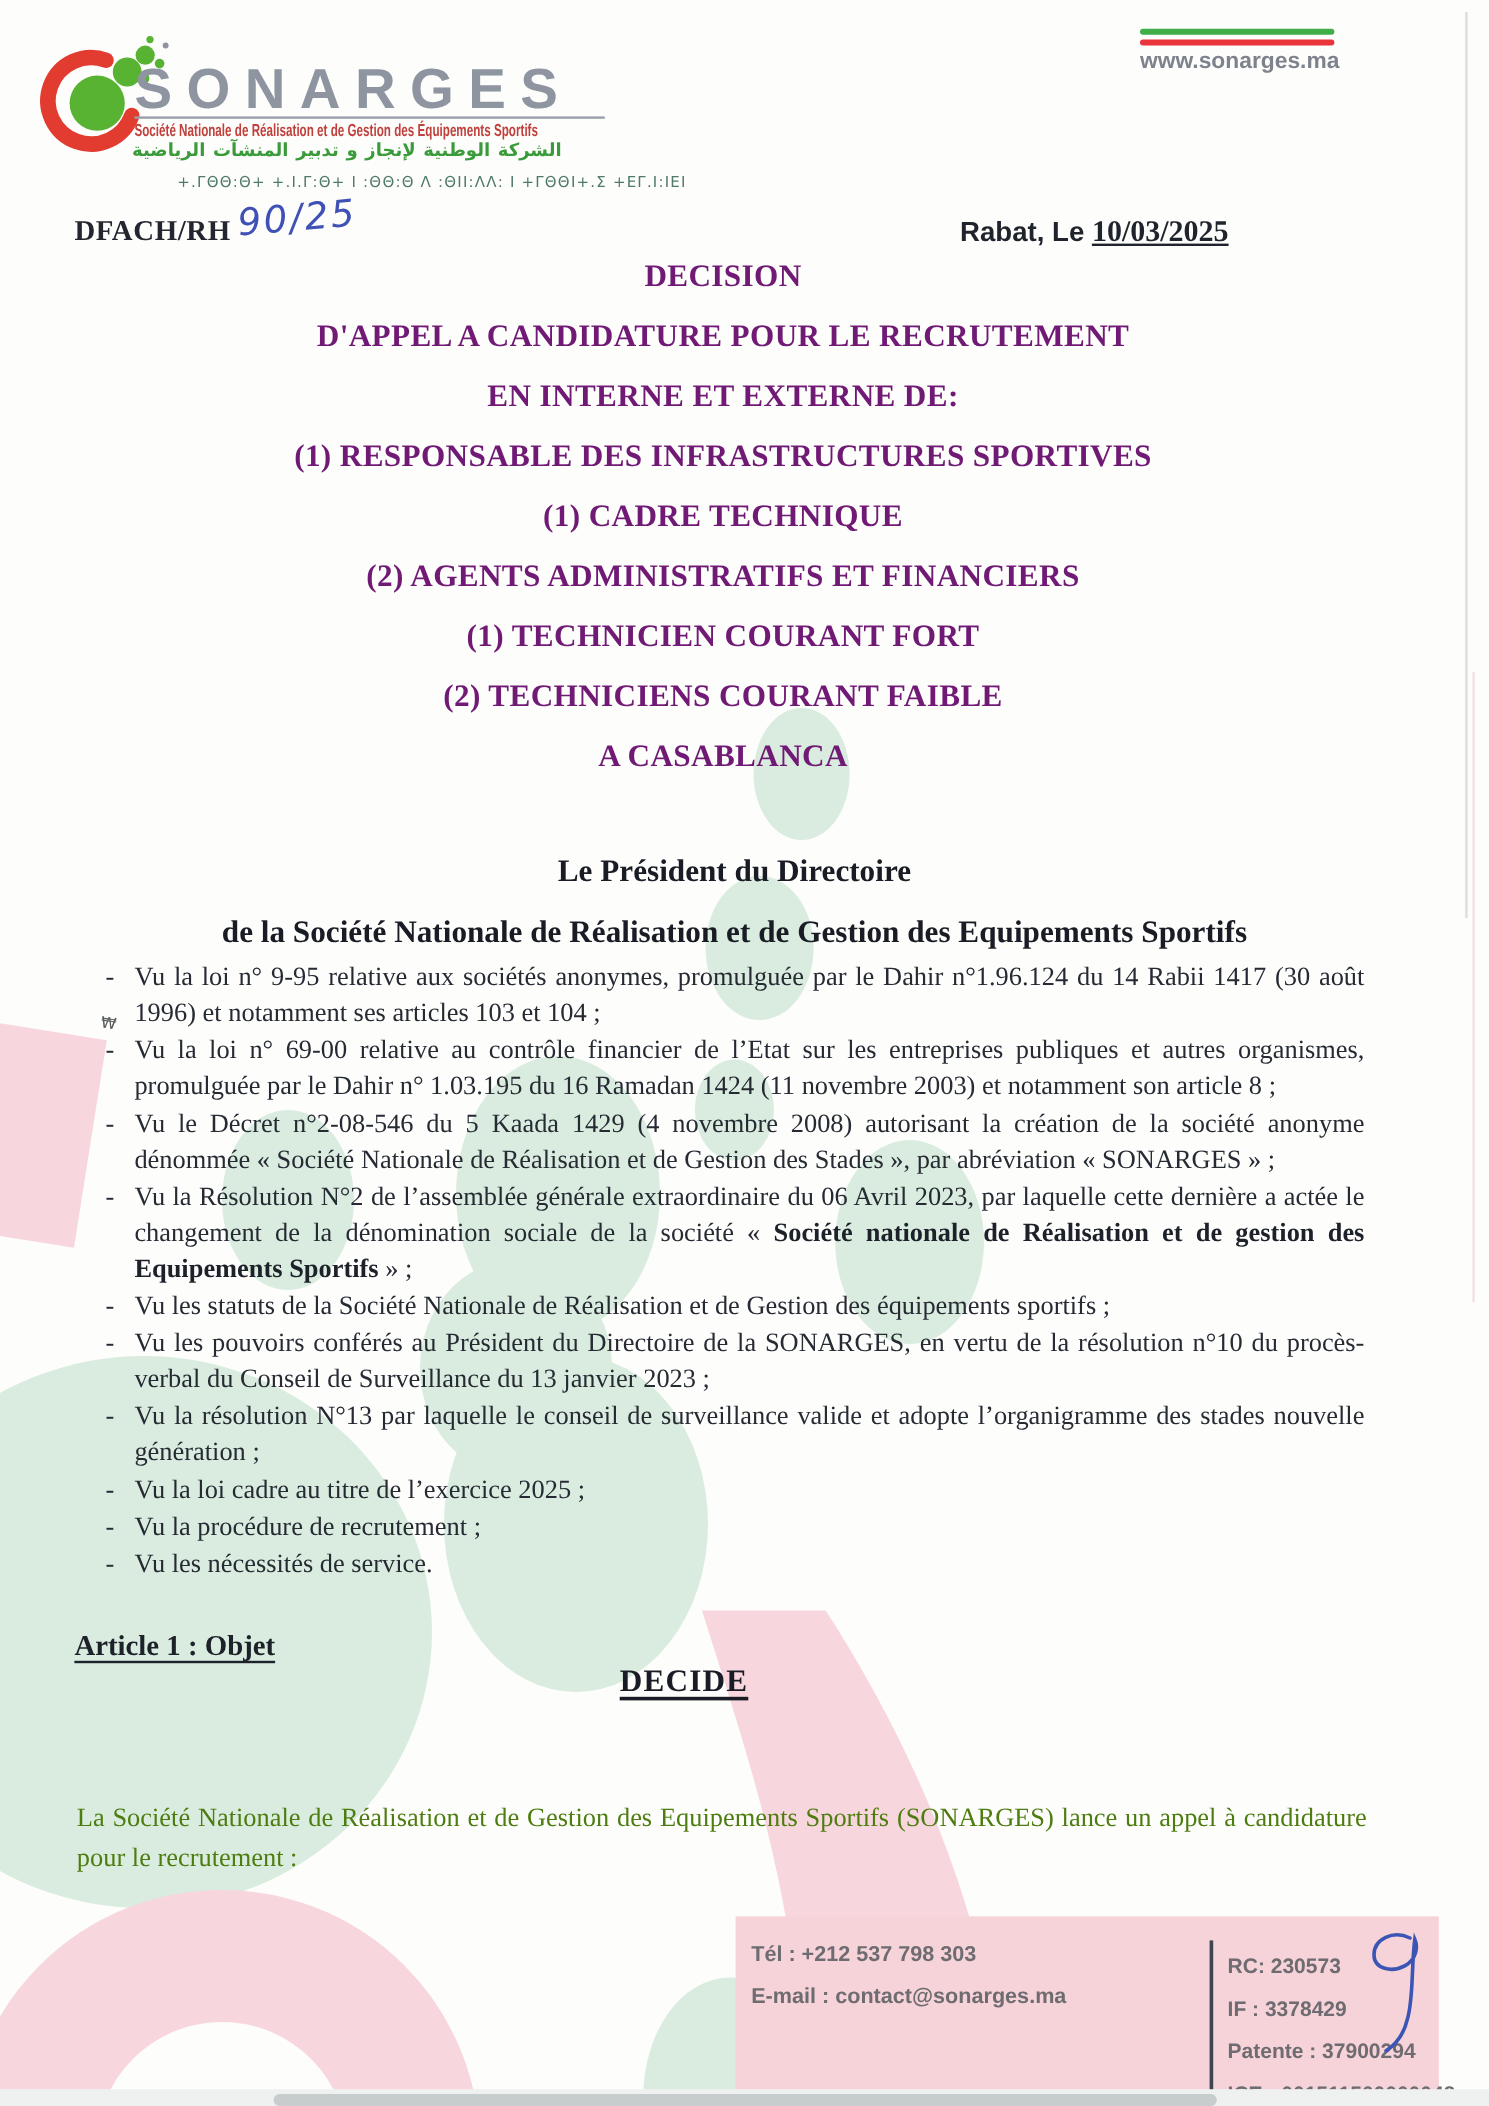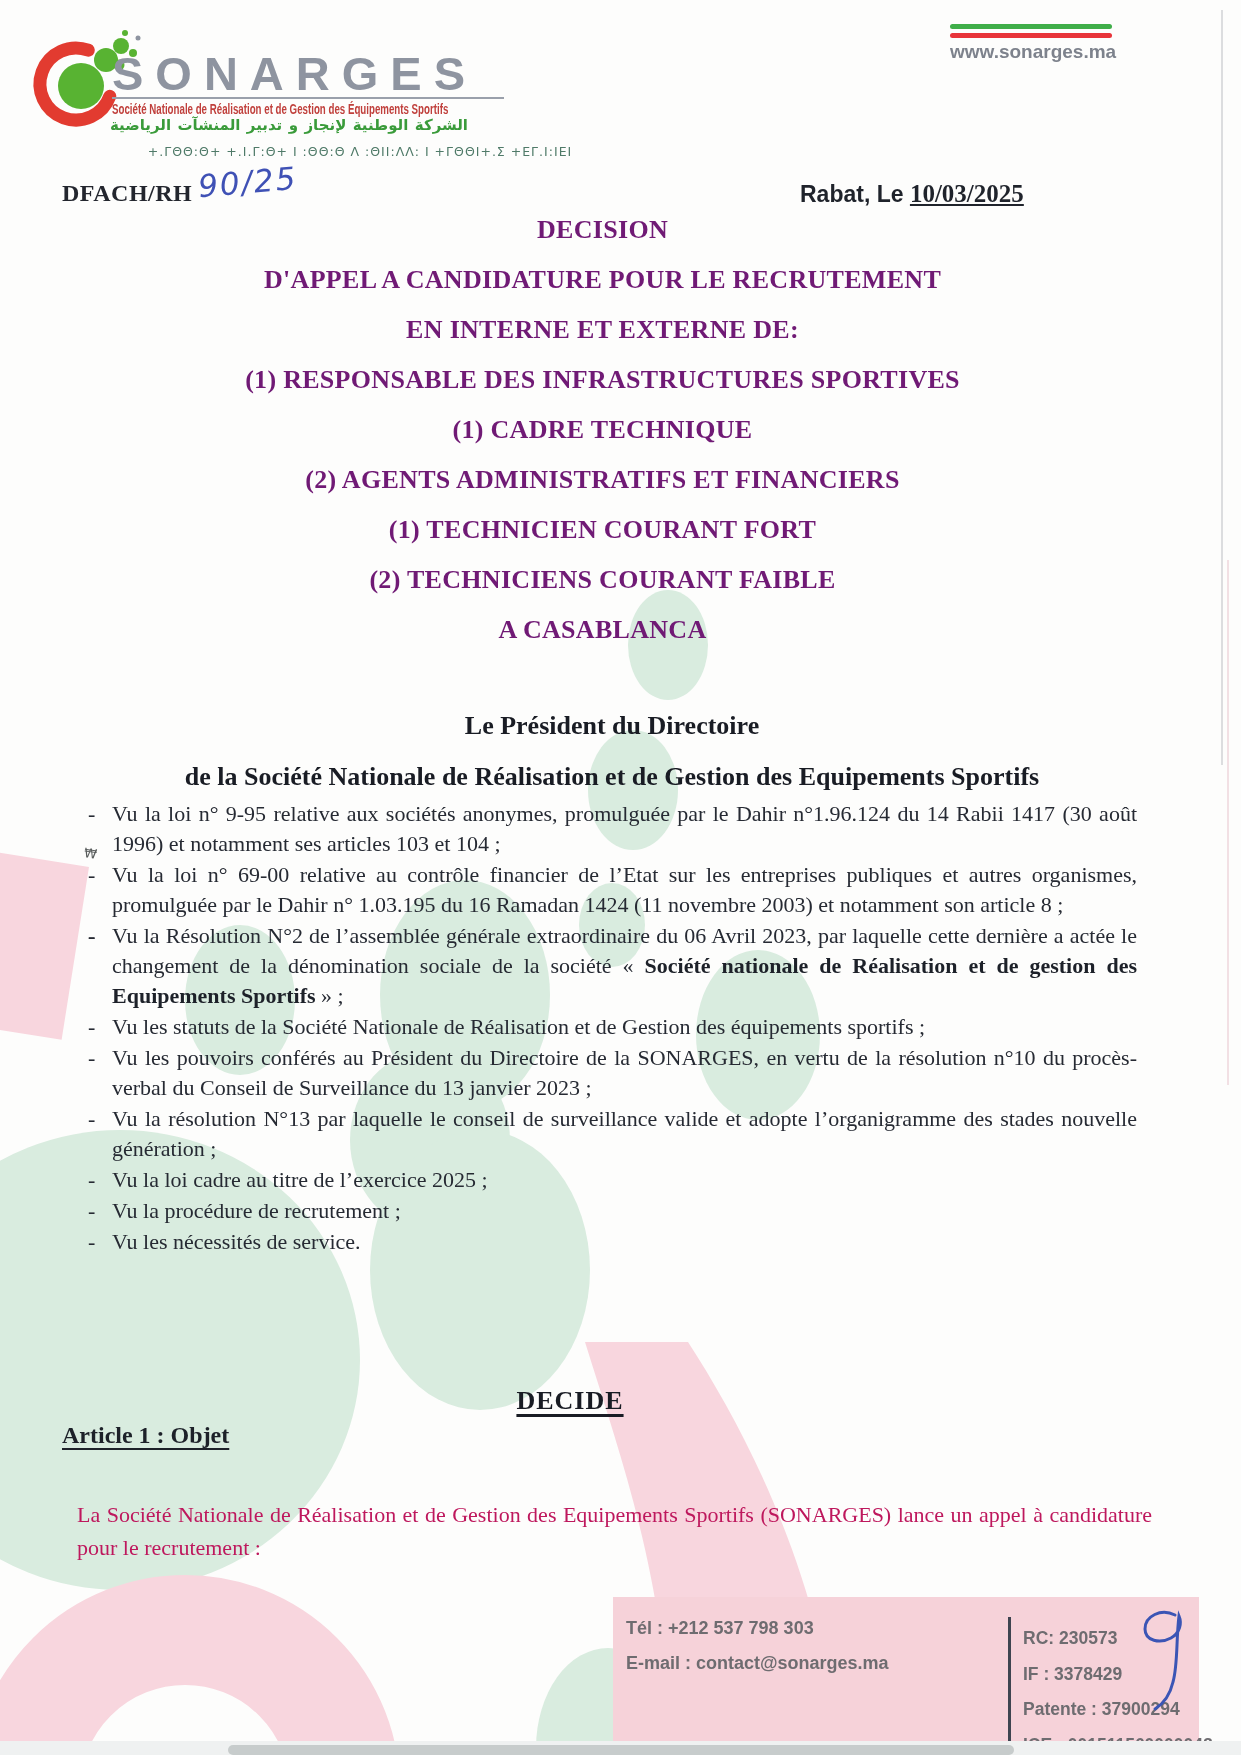--- a/index.html
+++ b/index.html
@@ -67,24 +67,24 @@
   .vu-item .dash{position:absolute;left:0;top:0;}
   .vu-item b{color:#1d2129;}
 
   
   .decide{
     position:absolute;left:60px;top:1386px;width:1020px;text-align:center;
     font-weight:bold;font-size:26px;color:#191c24;
   }
   .decide span{text-decoration:underline;text-decoration-thickness:2.5px;text-underline-offset:5px;letter-spacing:1px;}
   .article-title{
-    position:absolute;left:62px;top:1422px;font-weight:bold;font-size:24px;color:#1d2129;
+    position:absolute;left:62px;top:1359px;font-weight:bold;font-size:24px;color:#1d2129;
     text-decoration:underline;text-decoration-thickness:2px;text-underline-offset:5px;
   }
-  .article-body{position:absolute;left:64px;top:1498px;width:1075px;font-size:22px;line-height:33px;text-align:justify;color:#be185d;margin-left:13px;}
+  .article-body{position:absolute;left:64px;top:1498px;width:1075px;font-size:22px;line-height:33px;text-align:justify;color:#4d7c0f;}
 
   
   .footer-card{
     position:absolute;left:613px;top:1597px;width:586px;height:175px;
     background:var(--footer-bg,#f6d2d9);z-index:2;
     font-family:"Liberation Sans",sans-serif;font-weight:bold;color:#6e6c70;
   }
   .footer-address{position:absolute;left:13px;top:14px;font-size:18px;line-height:34.5px;white-space:nowrap;}
   .footer-registry{position:absolute;left:410px;top:24px;font-size:17.5px;line-height:35.5px;white-space:nowrap;}
   .footer-divider{position:absolute;left:395px;top:20px;width:3px;height:130px;background:#3e4450;}
@@ -159,21 +159,21 @@
         <div class="title-line">(1) TECHNICIEN COURANT FORT</div>
         <div class="title-line">(2) TECHNICIENS COURANT FAIBLE</div>
         <div class="title-line">A CASABLANCA</div>
       </div>
     <div class="authority-1">Le Président du Directoire</div>
     <div class="authority-2">de la Société Nationale de Réalisation et de Gestion des Equipements Sportifs</div>
 
     <div class="vu-list">
         <div class="vu-item"><span class="dash">-</span><span>Vu la loi n° 9-95 relative aux sociétés anonymes, promulguée par le Dahir n°1.96.124 du 14 Rabii 1417 (30 août 1996) et notamment ses articles 103 et 104 ;</span></div>
         <div class="vu-item"><span class="dash">-</span><span>Vu la loi n° 69-00 relative au contrôle financier de l’Etat sur les entreprises publiques et autres organismes, promulguée par le Dahir n° 1.03.195 du 16 Ramadan 1424 (11 novembre 2003) et notamment son article 8 ;</span></div>
-        <div class="vu-item"><span class="dash">-</span></div>
+        <div class="vu-item"><span class="dash">-</span><span>Vu le Décret n°2-08-546 du 5 Kaada 1429 (4 novembre 2008) autorisant la création de la société anonyme dénommée « Société Nationale de Réalisation et de Gestion des Stades », par abréviation « SONARGES » ;</span></div>
         <div class="vu-item"><span class="dash">-</span><span>Vu la Résolution N°2 de l’assemblée générale extraordinaire du 06 Avril 2023, par laquelle cette dernière a actée le changement de la dénomination sociale de la société « </span><b>Société nationale de Réalisation et de gestion des Equipements Sportifs</b><span> » ;</span></div>
         <div class="vu-item"><span class="dash">-</span><span>Vu les statuts de la Société Nationale de Réalisation et de Gestion des équipements sportifs ;</span></div>
         <div class="vu-item"><span class="dash">-</span><span>Vu les pouvoirs conférés au Président du Directoire de la SONARGES, en vertu de la résolution n°10 du procès-verbal du Conseil de Surveillance du 13 janvier 2023 ;</span></div>
         <div class="vu-item"><span class="dash">-</span><span>Vu la résolution N°13 par laquelle le conseil de surveillance valide et adopte l’organigramme des stades nouvelle génération ;</span></div>
         <div class="vu-item"><span class="dash">-</span><span>Vu la loi cadre au titre de l’exercice 2025 ;</span></div>
         <div class="vu-item"><span class="dash">-</span><span>Vu la procédure de recrutement ;</span></div>
         <div class="vu-item"><span class="dash">-</span><span>Vu les nécessités de service.</span></div>
       </div>
 
     <div class="decide"><span>DECIDE</span></div>

